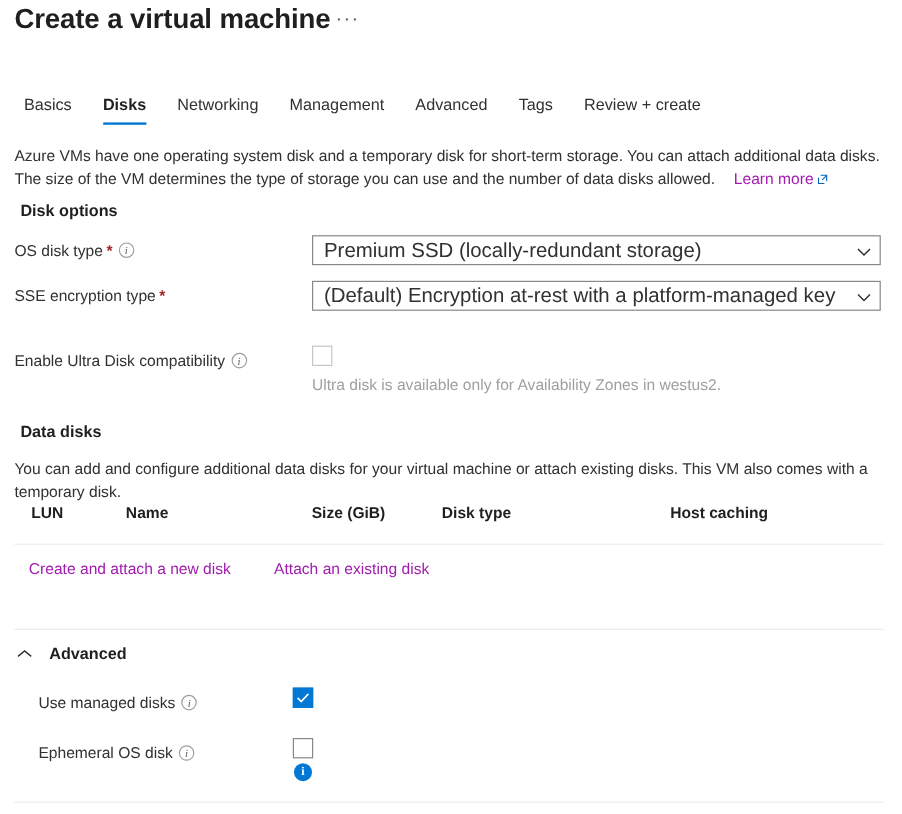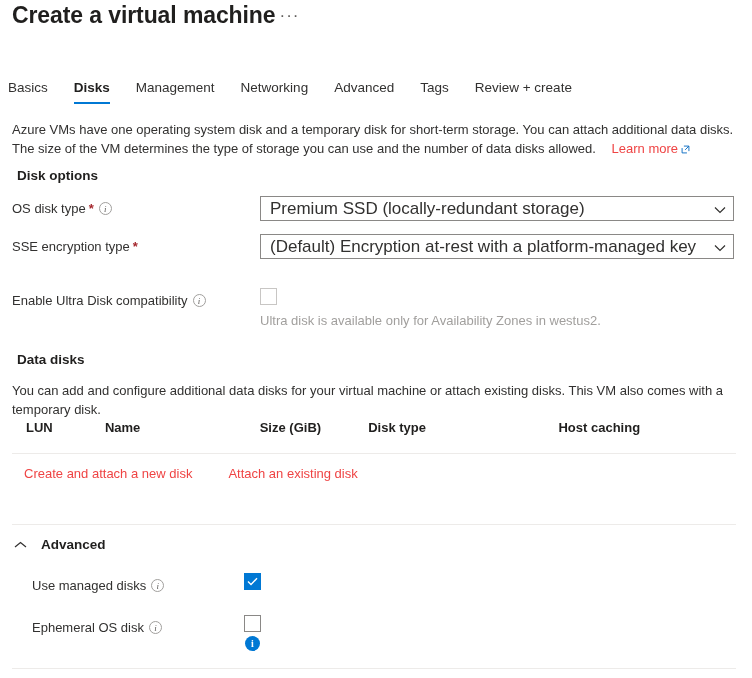--- a/index.html
+++ b/index.html
@@ -41,21 +41,21 @@
     line-height: 10px;
     letter-spacing: 1px;
     padding: 2px 4px;
     cursor: pointer;
     user-select: none;
   }
 
   
   .tabs {
     position: absolute;
-    left: 8px;
+    left: 20px;
     top: 80px;
     display: flex;
     align-items: flex-end;
     gap: 0;
   }
   .tab {
     font-size: 13.5px;
     color: #323130;
     padding: 0 13px 9px 13px;
     cursor: pointer;
@@ -85,21 +85,21 @@
   .intro {
     position: absolute;
     left: 12px;
     top: 120px;
     width: 725px;
     font-size: 13px;
     line-height: 19px;
     color: #323130;
   }
   .link {
-    color: #ef4444;
+    color: #a21caf;
     text-decoration: none;
     cursor: pointer;
     padding-left: 12px;
   }
   .ext-icon {
     display: inline-block;
     vertical-align: -1px;
     margin-left: 3px;
   }
 
@@ -273,22 +273,22 @@
 <div class="page">
 
   <div class="title-row">
     <div class="page-title">Create a virtual machine</div>
     <div class="ellipsis-btn">···</div>
   </div>
 
   <div class="tabs">
     <div class="tab">Basics</div>
     <div class="tab active">Disks</div>
+    <div class="tab">Networking</div>
     <div class="tab">Management</div>
-    <div class="tab">Networking</div>
     <div class="tab">Advanced</div>
     <div class="tab">Tags</div>
     <div class="tab">Review + create</div>
   </div>
 
   <div class="intro">
     <span>Azure VMs have one operating system disk and a temporary disk for short-term storage. You can attach additional data disks. The size of the VM determines the type of storage you can use and the number of data disks allowed.</span>
     <a class="link"><span>Learn more</span><span class="ext-icon"><svg width="9" height="9" viewBox="0 0 10 10">
             <path d="M3.2 1.2h5.6v5.6" fill="none" stroke="#0066bf" stroke-width="1"></path>
             <path d="M8.6 1.4L4.6 5.4" fill="none" stroke="#0066bf" stroke-width="1"></path>

